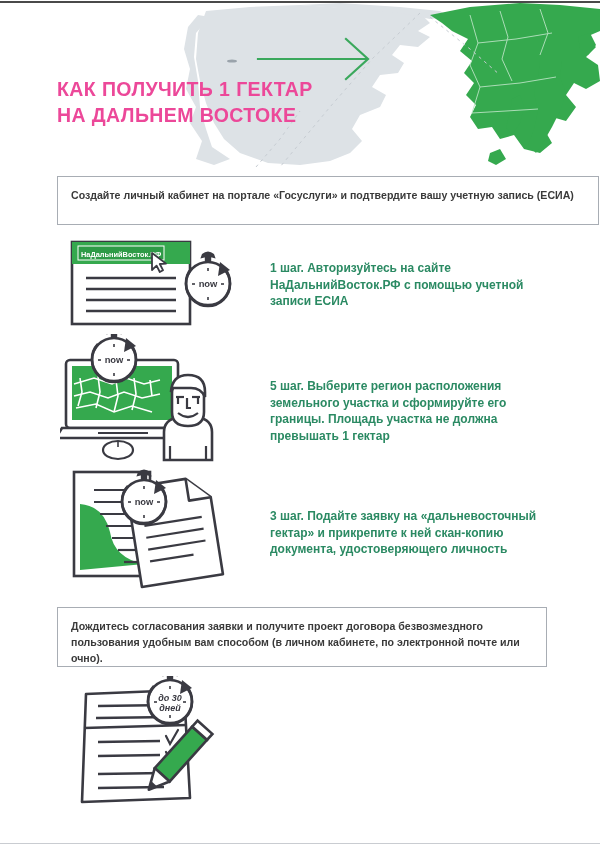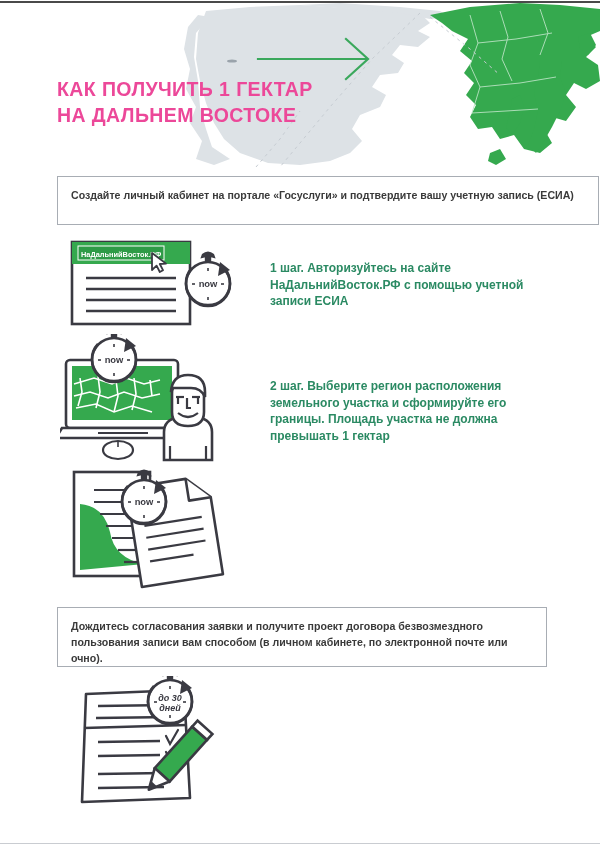--- a/index.html
+++ b/index.html
@@ -253,21 +253,21 @@
       <path d="M12,-22 L22,-14 L10,-8 Z" fill="#3a3a42"></path>
       <g stroke="#3a3a42" stroke-width="1.6">
         <line x1="0" y1="-16" x2="0" y2="-13"></line>
         <line x1="0" y1="16" x2="0" y2="13"></line>
         <line x1="-16" y1="0" x2="-13" y2="0"></line>
         <line x1="16" y1="0" x2="13" y2="0"></line>
       </g>
       <text x="0" y="3.4" text-anchor="middle" font-family="Liberation Sans, sans-serif" font-size="9.4" font-weight="bold" fill="#3a3a42">now</text>
     </g>
   </svg>
-  <div class="step-text">2 шаг. Выберите регион расположения земельного участка и сформируйте его границы. Площадь участка не должна превышать 1 гектар</div>
+  <div class="step-text">5 шаг. Выберите регион расположения земельного участка и сформируйте его границы. Площадь участка не должна превышать 1 гектар</div>
 </div>
 
 <div class="step" id="step-3">
   <svg class="step-art" viewBox="0 0 200 135" width="200" height="135">
 
     <rect x="14" y="8" width="76" height="104" fill="#ffffff" stroke="#3a3a42" stroke-width="2.6"></rect>
     <path d="M20,106 L20,40 q24,2 30,28 q4,26 34,32 Z" fill="#35a94e"></path>
     <g stroke="#3a3a42" stroke-width="2.2">
       <line x1="34" y1="26" x2="86" y2="26"></line>
       <line x1="34" y1="38" x2="86" y2="38"></line>
@@ -297,24 +297,25 @@
       <path d="M12,-22 L22,-14 L10,-8 Z" fill="#3a3a42"></path>
       <g stroke="#3a3a42" stroke-width="1.6">
         <line x1="0" y1="-16" x2="0" y2="-13"></line>
         <line x1="0" y1="16" x2="0" y2="13"></line>
         <line x1="-16" y1="0" x2="-13" y2="0"></line>
         <line x1="16" y1="0" x2="13" y2="0"></line>
       </g>
       <text x="0" y="3.4" text-anchor="middle" font-family="Liberation Sans, sans-serif" font-size="9.4" font-weight="bold" fill="#3a3a42">now</text>
     </g>
   </svg>
+  <div class="step-text">3 шаг. Подайте заявку на «дальневосточный гектар» и прикрепите к ней скан-копию документа, удостоверяющего личность</div>
 </div>
 
 <div class="note-box" id="note-box-2">
-  <div class="note-text">Дождитесь согласования заявки и получите проект договора безвозмездного пользования записи вам способом (в личном кабинете, по электронной почте или очно).</div>
+  <div class="note-text">Дождитесь согласования заявки и получите проект договора безвозмездного пользования удобным вам способом (в личном кабинете, по электронной почте или очно).</div>
 </div>
 
 <div class="step" id="step-4">
   <svg class="step-art" viewBox="0 0 200 130" width="200" height="130">
 
     <path d="M26,18 L124,14 L130,122 L22,126 Z" fill="#ffffff" stroke="#3a3a42" stroke-width="2.6" stroke-linejoin="round"></path>
 
     <line x1="24" y1="52" x2="127" y2="49" stroke="#3a3a42" stroke-width="2.6"></line>
 
     <g stroke="#3a3a42" stroke-width="2.6" stroke-linecap="butt">

